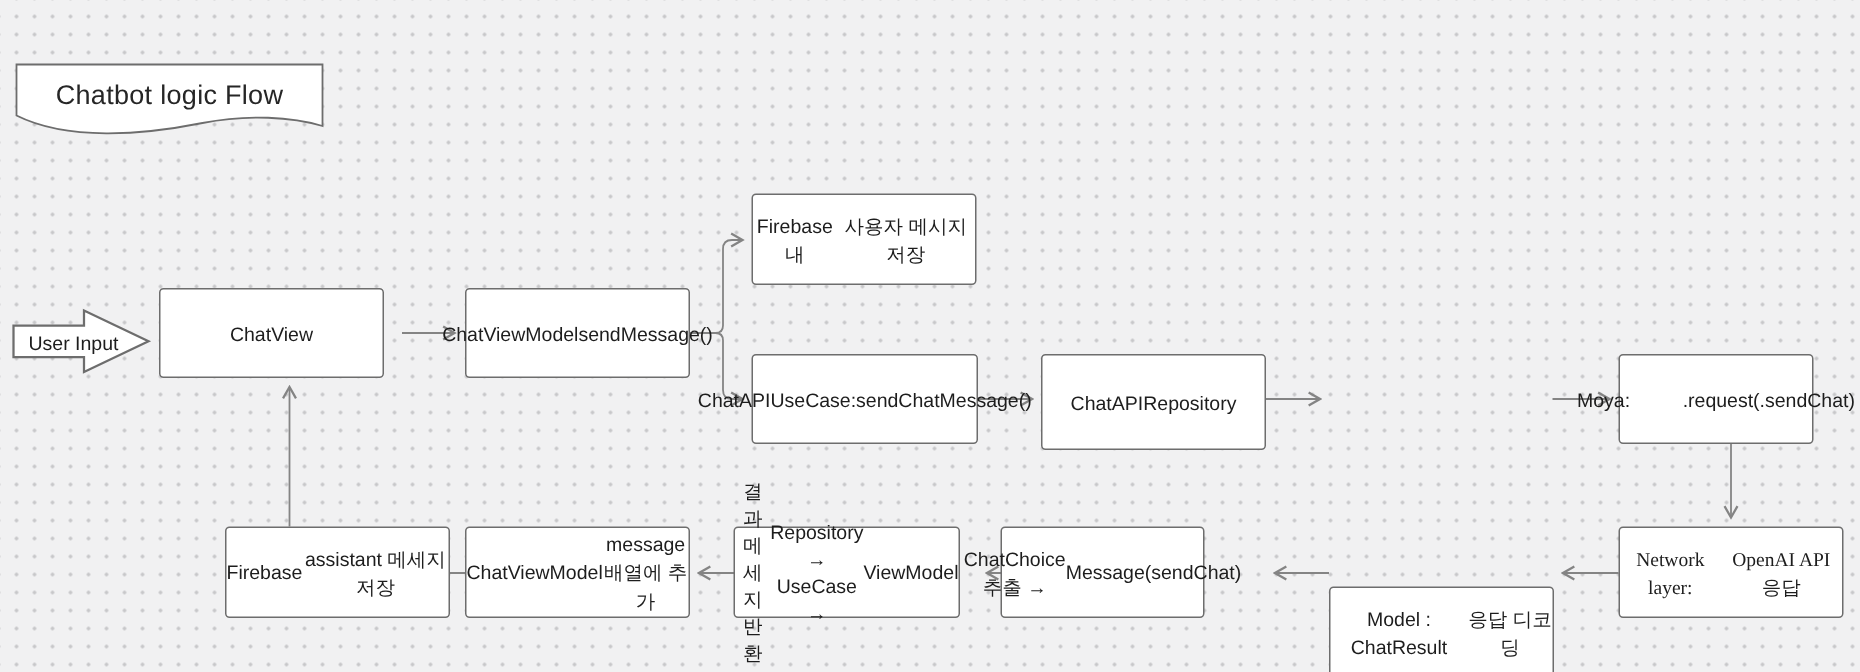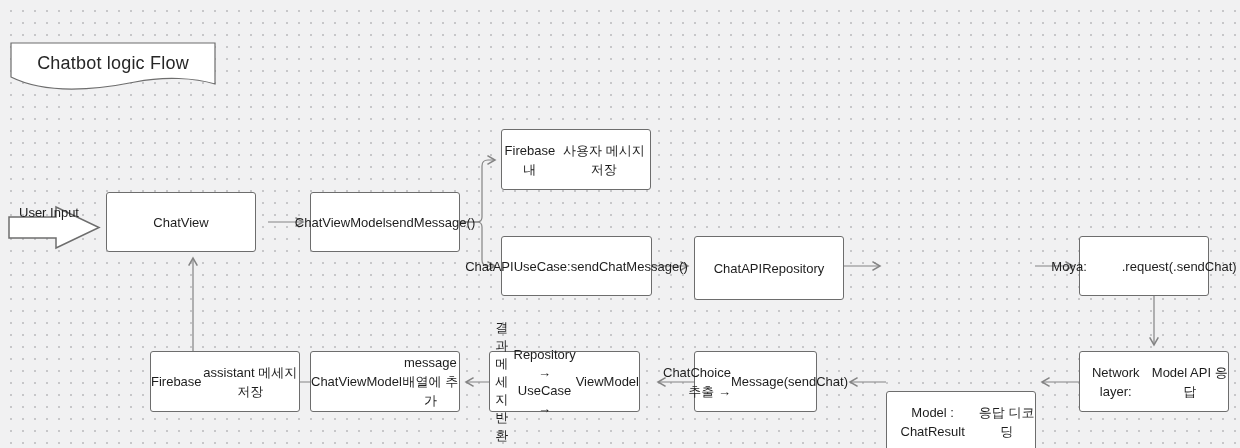--- a/index.html
+++ b/index.html
@@ -67,21 +67,21 @@
       <path d="M501,382 H466" marker-end="url(#arrow)"></path>
       <path d="M310,382 H274" marker-end="url(#arrow)"></path>
       <path d="M193,351 V258" marker-end="url(#arrow)"></path>
     </g>
   </svg>
 
   <div class="shape-label title-label" style="left:11px;top:43px;width:204px;height:40px;">
     <span>Chatbot logic Flow</span>
   </div>
 
-  <div class="shape-label user-input-label" style="left:9px;top:192px;width:80px;height:40px;">
+  <div class="shape-label user-input-label" style="left:9px;top:208px;width:80px;height:40px;">
     <span>User Input</span>
   </div>
 
   <div class="node" style="left:106px;top:192px;width:150px;height:60px;">
     <div>ChatView</div>
   </div>
 
   <div class="node" style="left:310px;top:192px;width:150px;height:60px;">
     <div>ChatViewModel</div>
     <div>sendMessage()</div>
@@ -100,31 +100,31 @@
   <div class="node" style="left:694px;top:236px;width:150px;height:64px;">
     <div>ChatAPIRepository</div>
   </div>
 
 
   <div class="node" style="left:1079px;top:236px;width:130px;height:60px;gap:35px;">
     <div>Moya:</div>
     <div>.request(.sendChat)</div>
   </div>
 
-  <div class="node" style="left:1079px;top:351px;width:150px;height:61px;">
+  <div class="node" style="left:1079px;top:351px;width:150px;height:61px;font-family:Liberation Serif, serif;">
     <div>Network layer:</div>
-    <div>Model API 응답</div>
+    <div>OpenAI API 응답</div>
   </div>
 
   <div class="node" style="left:886px;top:351px;width:150px;height:61px;margin-top:40px;">
     <div>Model : ChatResult</div>
     <div>응답 디코딩</div>
   </div>
 
-  <div class="node" style="left:694px;top:351px;width:123px;height:61px;text-align:right;">
+  <div class="node" style="left:667px;top:351px;width:136px;height:61px;">
     <div>ChatChoice 추출 →</div>
     <div>Message(sendChat)</div>
   </div>
 
   <div class="node" style="left:489px;top:351px;width:151px;height:61px;line-height:18px;">
     <div>결과 메세지 반환</div>
     <div>Repository → UseCase →</div>
     <div>ViewModel</div>
   </div>
 

